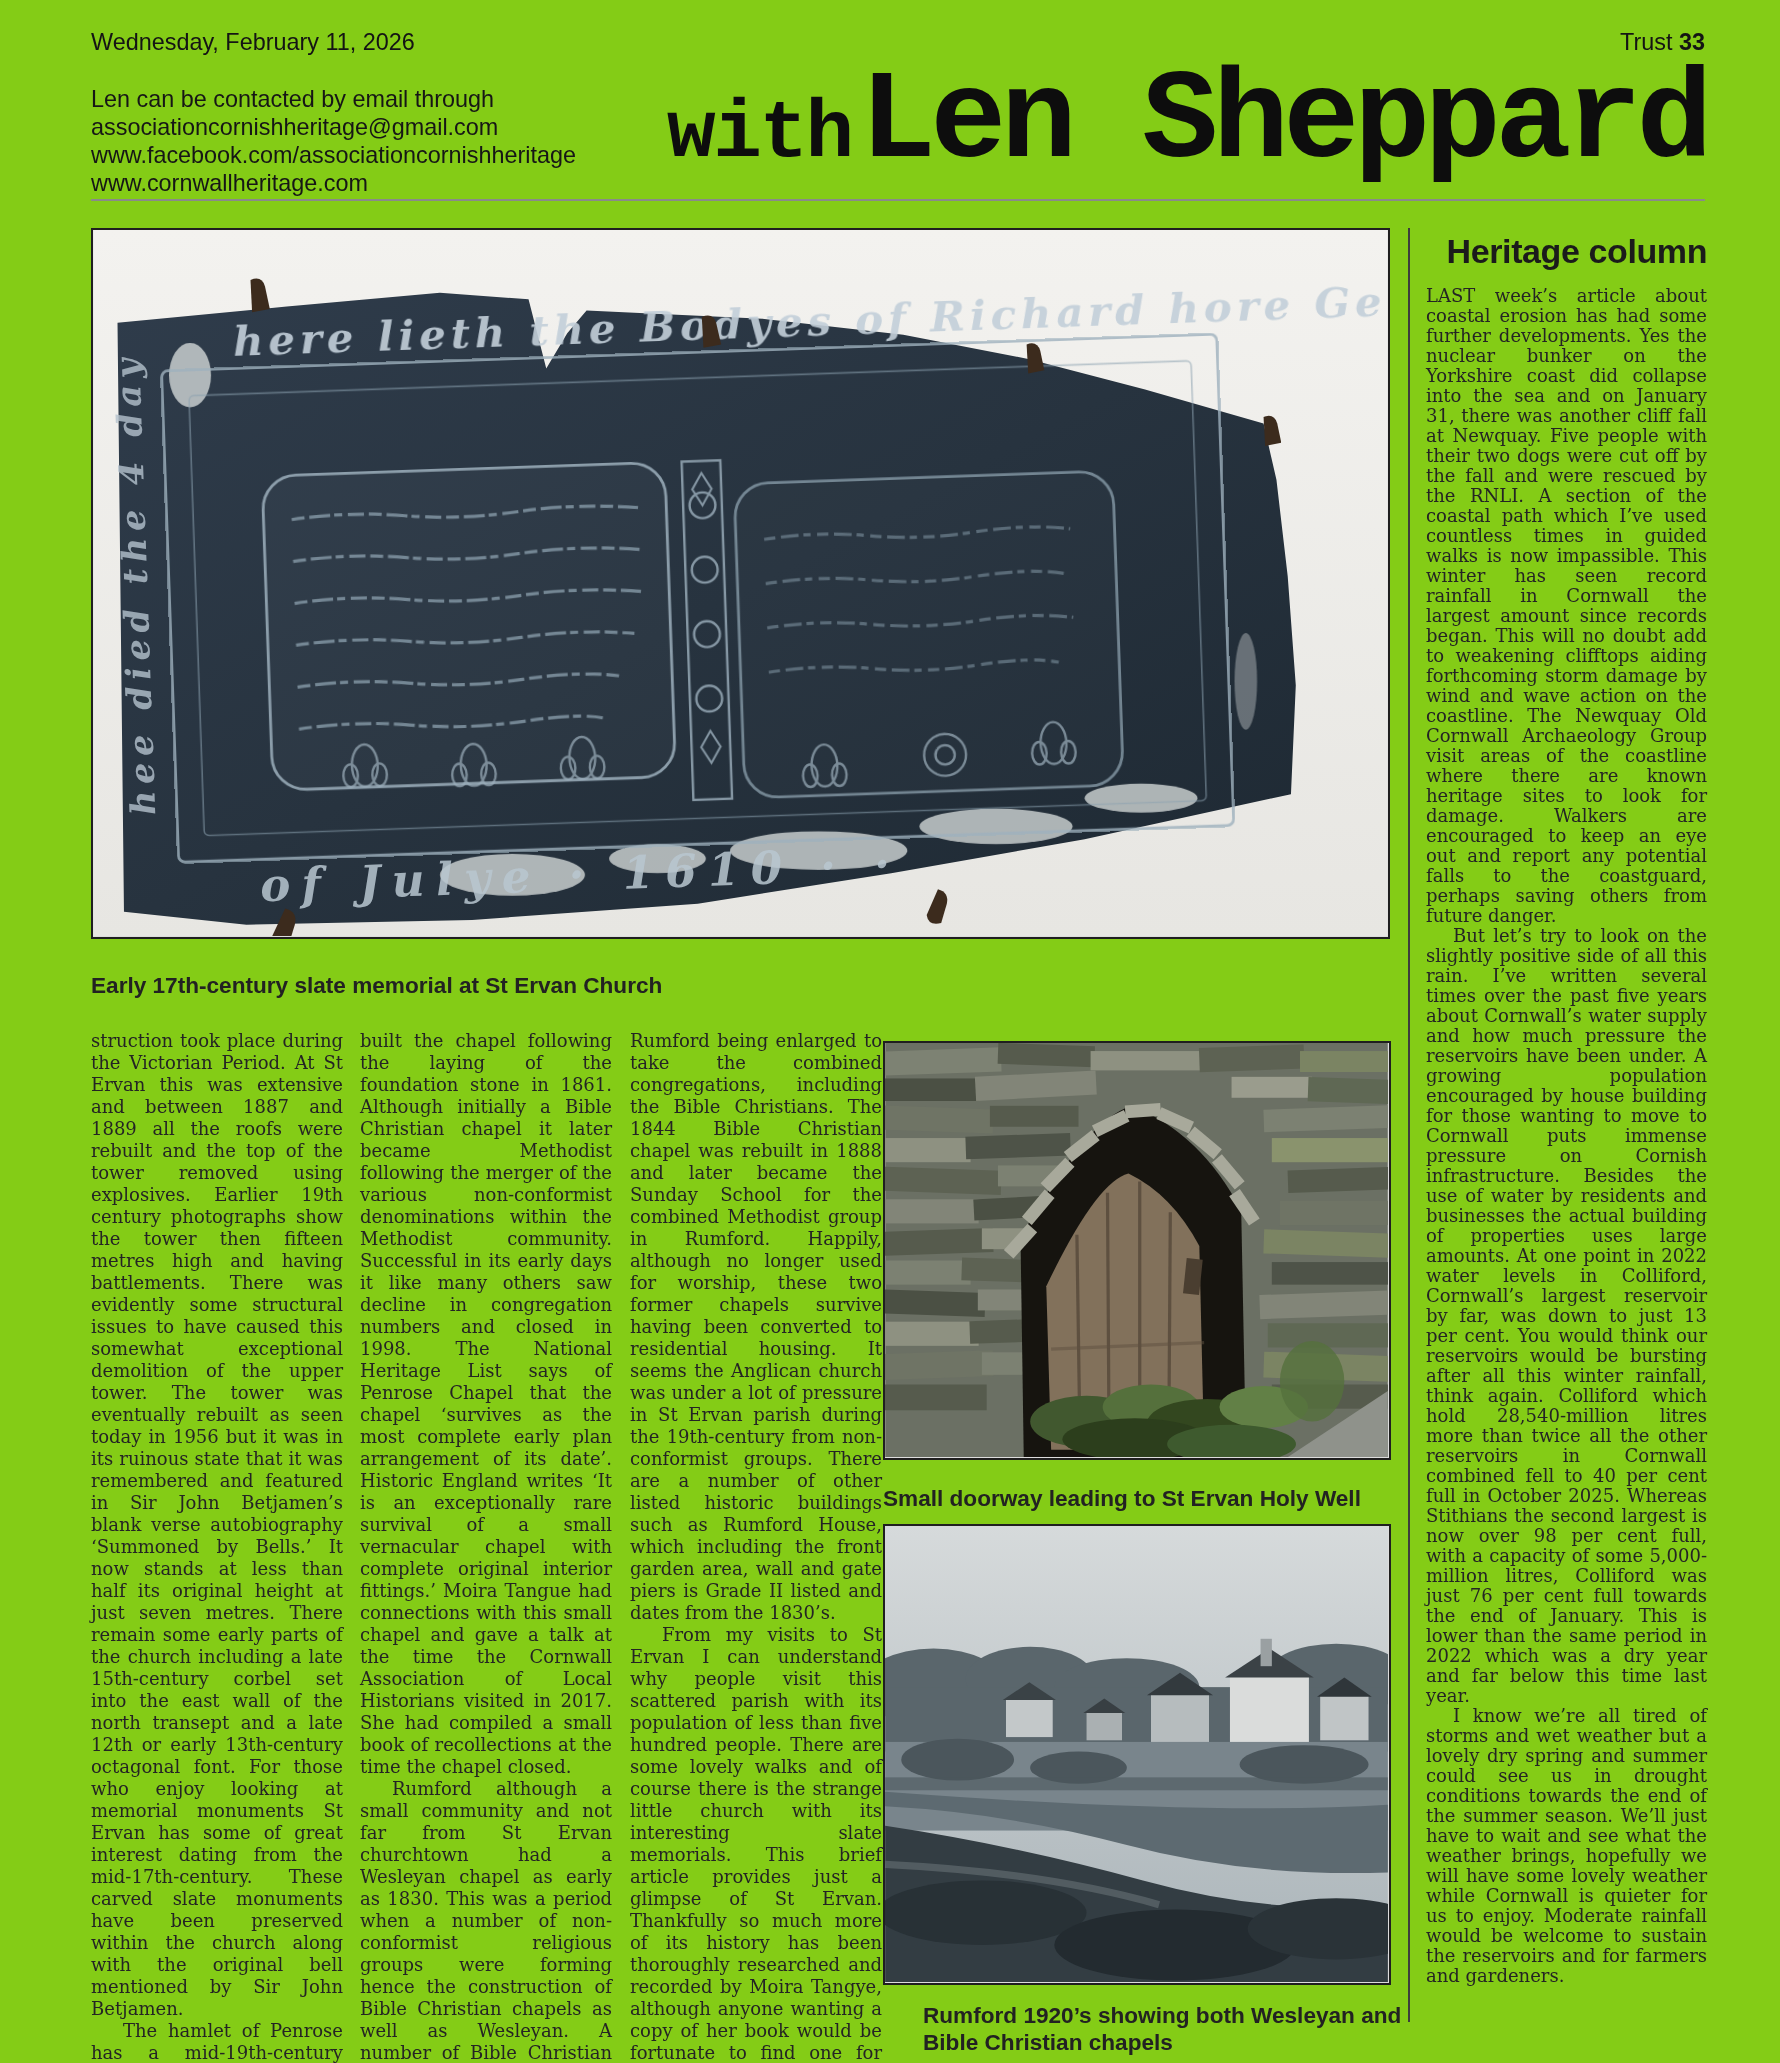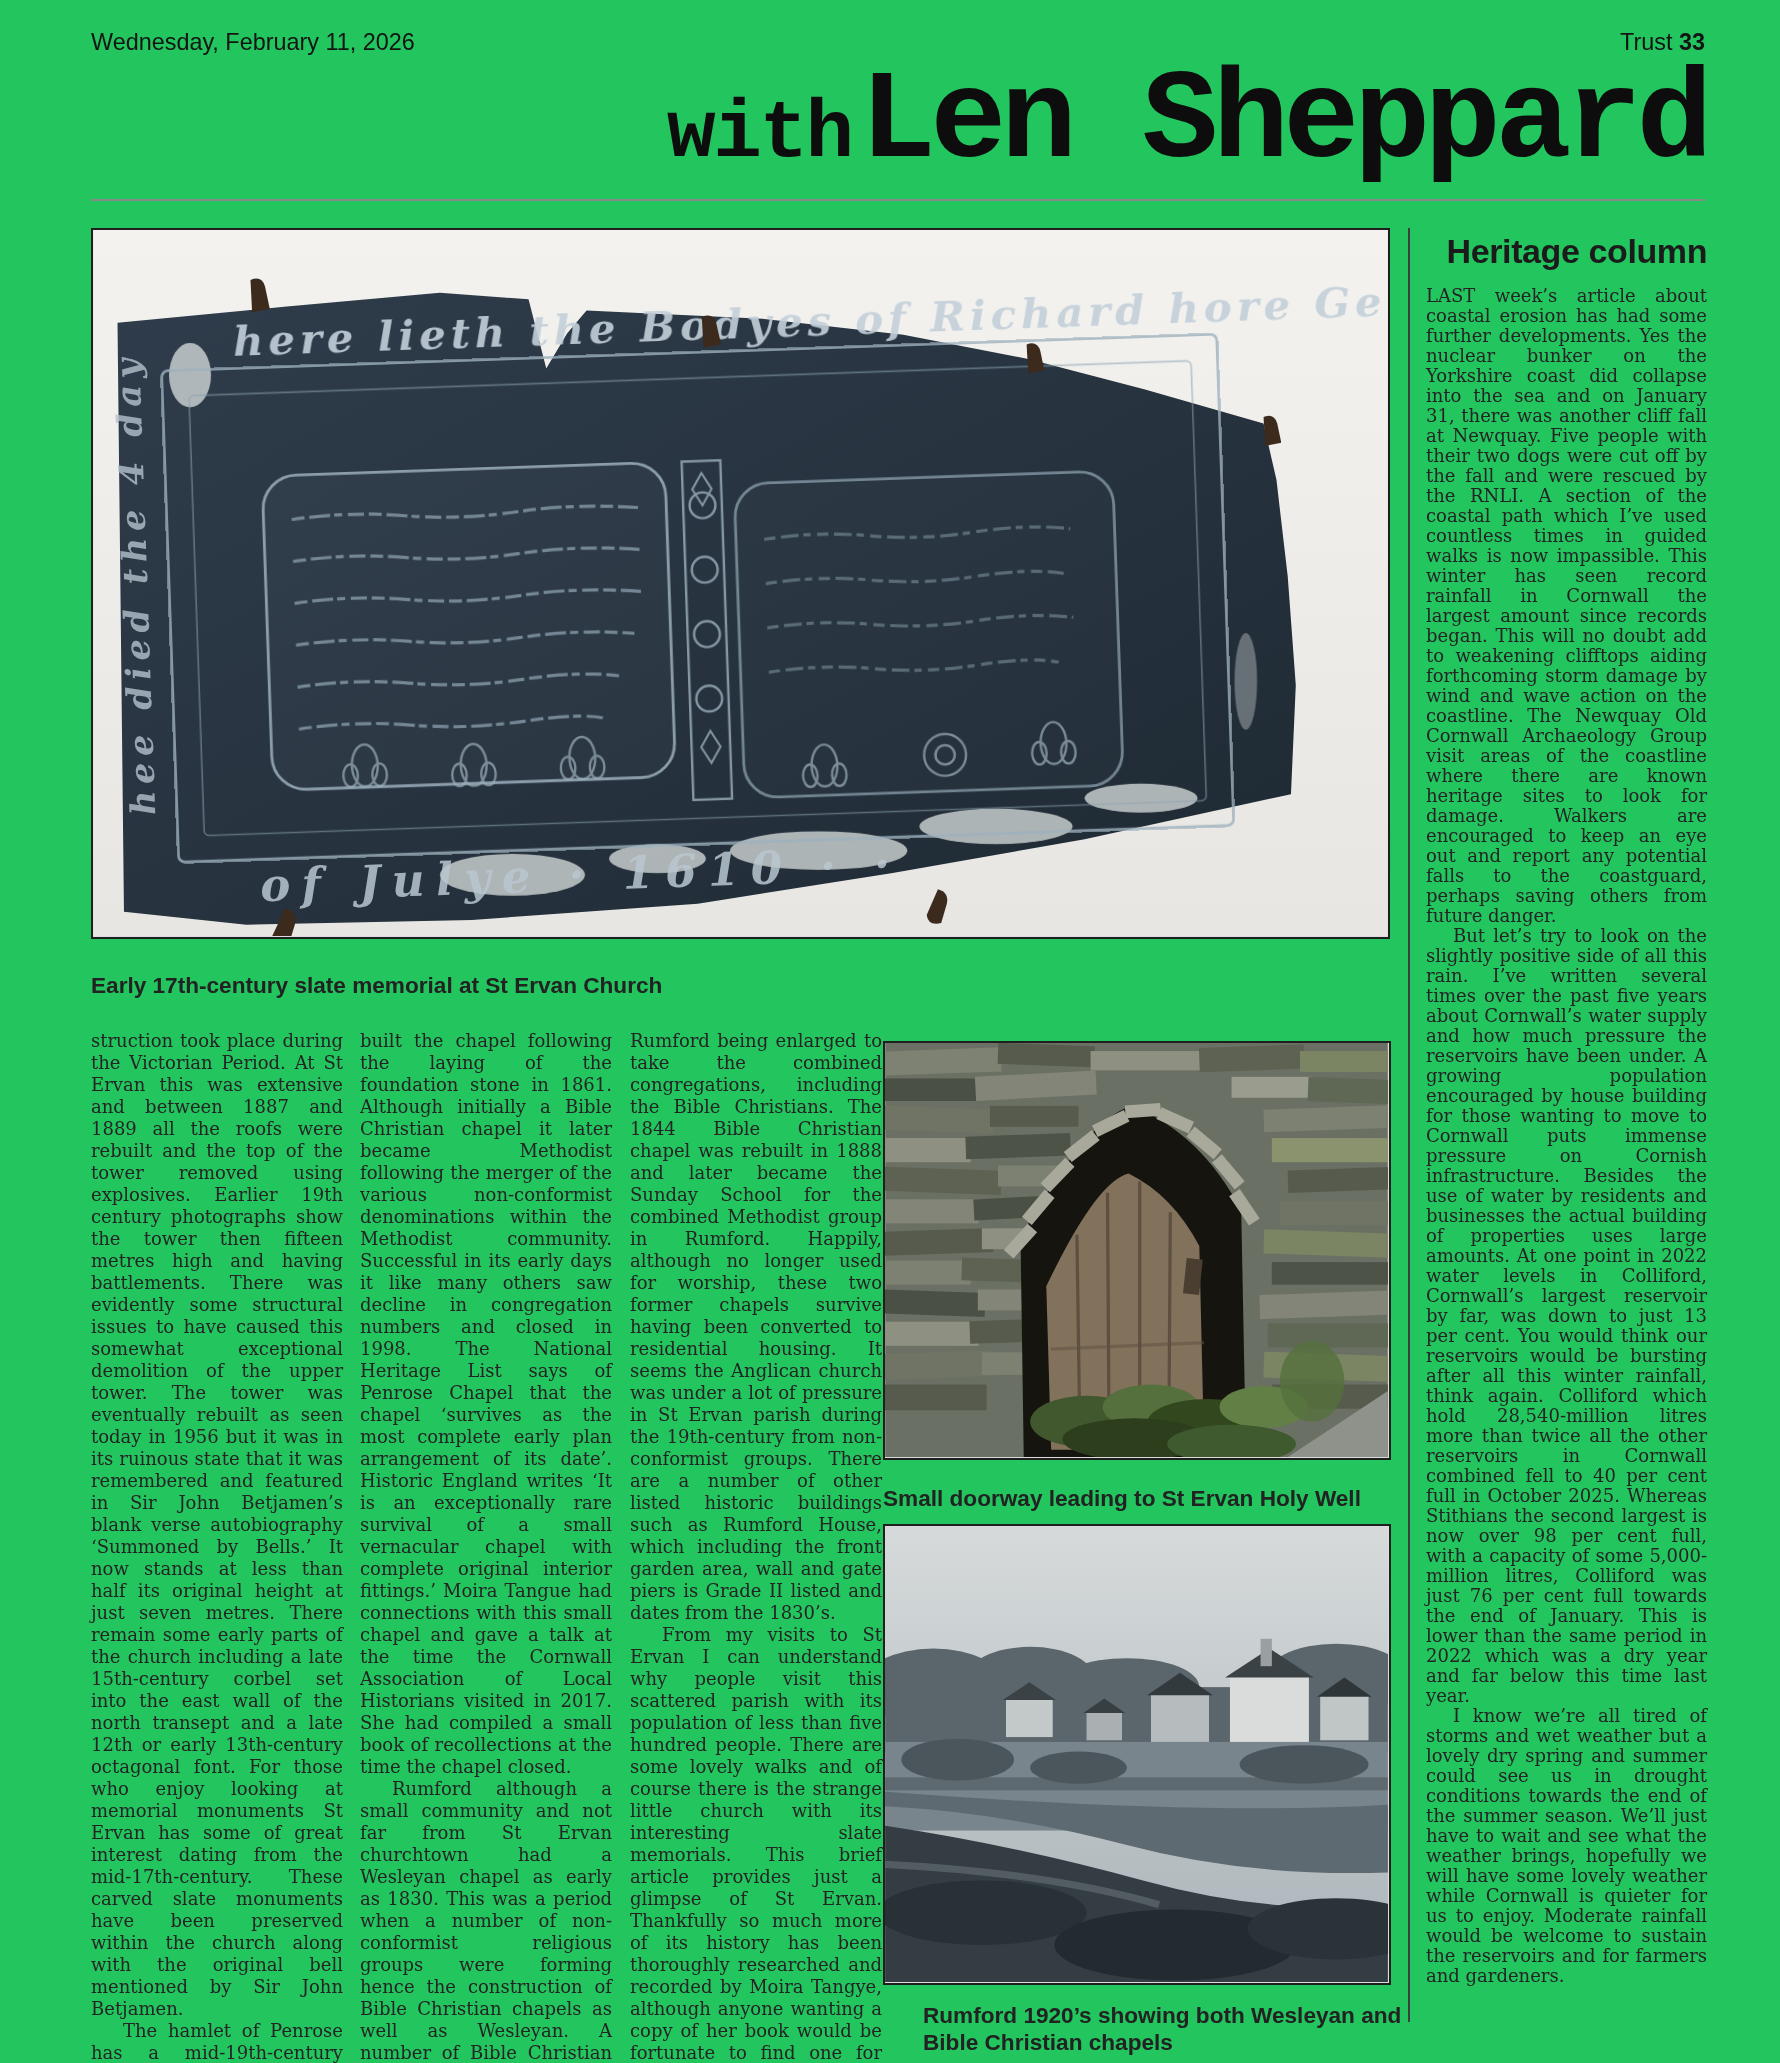--- a/index.html
+++ b/index.html
@@ -1,16 +1,16 @@
 <!DOCTYPE html>
 <html style="font-size:13px"><head>
 <meta charset="utf-8">
 <style>
   html,body{margin:0;padding:0;background:#ffffff;}
-  #page{position:relative;width:1781px;height:2064px;background:#22c55e;overflow:hidden;
+  #page{position:relative;width:1781px;height:2064px;background:#84cc16;overflow:hidden;
         font-family:"Liberation Sans",sans-serif;color:#1c1c1c;}
   .abs{position:absolute;}
   
   #date-line{left:91px;top:29px;font-size:23.4px;color:#141414;}
   #page-num{right:76px;top:29px;font-size:23.4px;color:#141414;}
   #page-num b{font-weight:bold;}
   #contact{left:91px;top:85px;font-size:23.4px;line-height:28px;color:#161616;}
   #masthead{right:74px;top:50px;white-space:nowrap;text-align:right;color:#0d0d0d;
             font-family:Liberation Mono, monospace;font-weight:bold;}
   #masthead .t-with{font-size:81px;letter-spacing:-2.4px;}
@@ -46,20 +46,26 @@
 <body>
 
 <div id="page">
 
   <div class="abs" id="date-line">Wednesday, February 11, 2026</div>
   <div class="abs" id="page-num">
     <span>Trust</span>
     <b>33</b>
   </div>
 
+  <div class="abs" id="contact">
+    <div>Len can be contacted by email through</div>
+    <div>associationcornishheritage@gmail.com</div>
+    <div>www.facebook.com/associationcornishheritage</div>
+    <div>www.cornwallheritage.com</div>
+  </div>
 
   <div class="abs" id="masthead">
     <span class="t-with">with</span>
     <span class="t-name">Len Sheppard</span>
   </div>
 
   <div class="abs" id="head-rule"></div>
 
   <div class="abs photo" id="photo-memorial">
     <svg width="1295" height="706" viewBox="0 0 1606 876">

